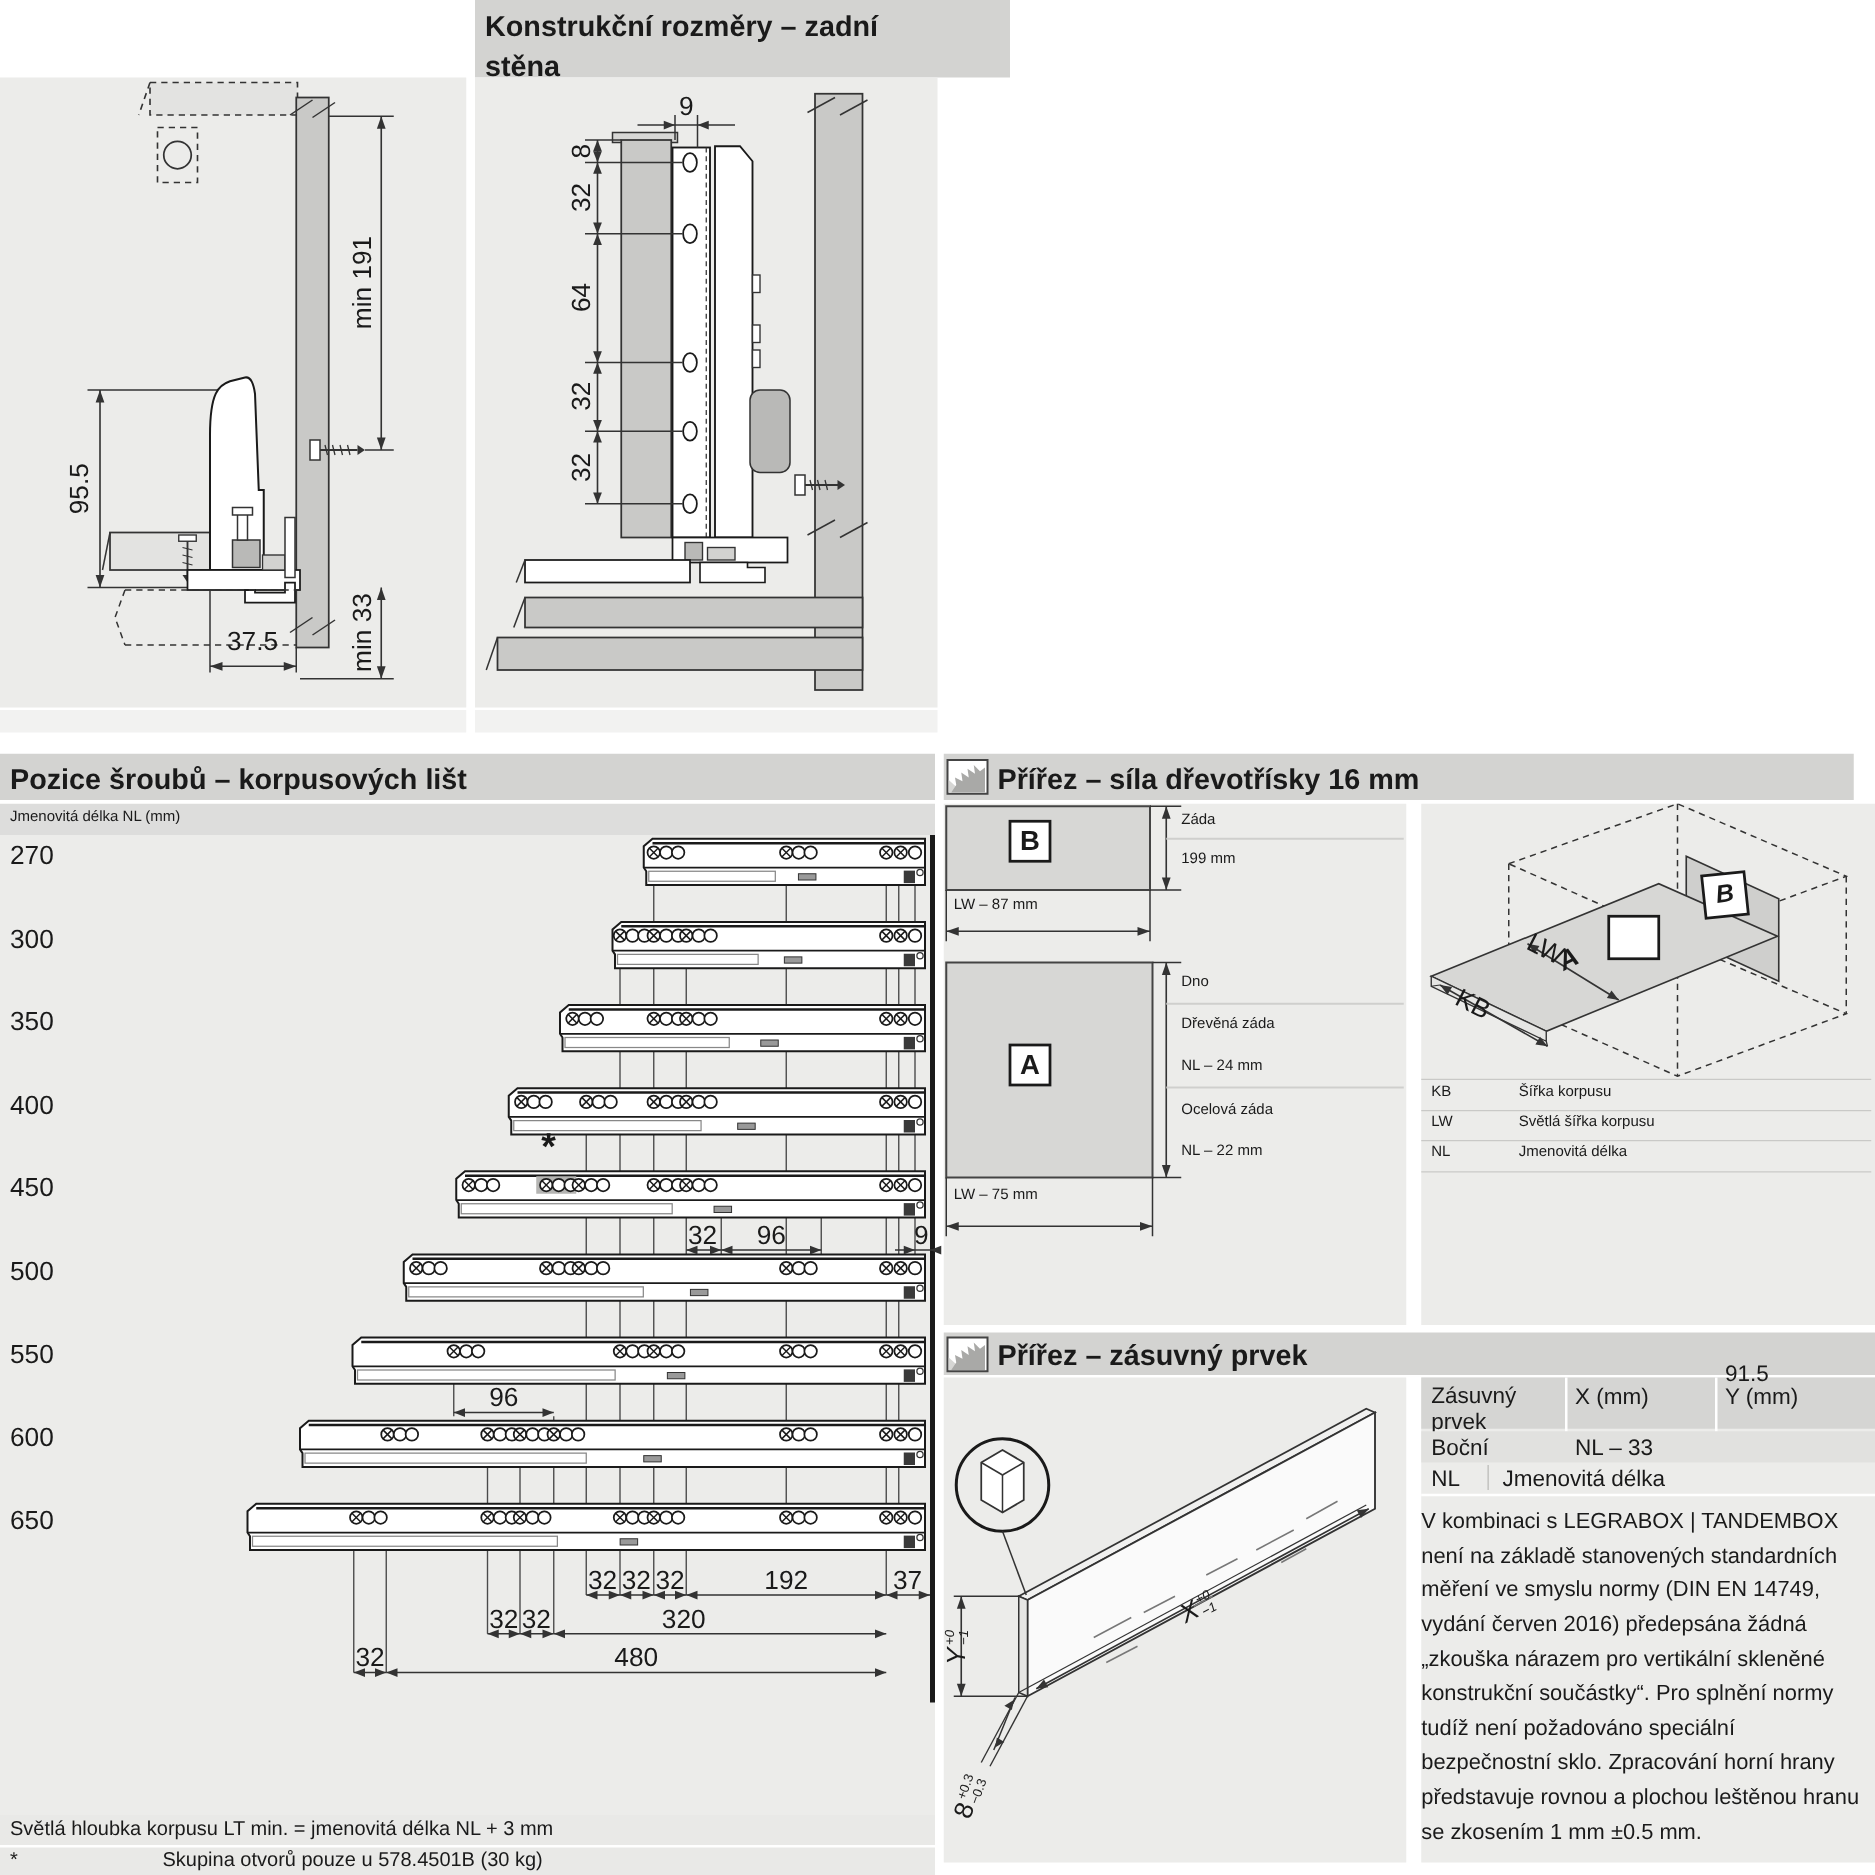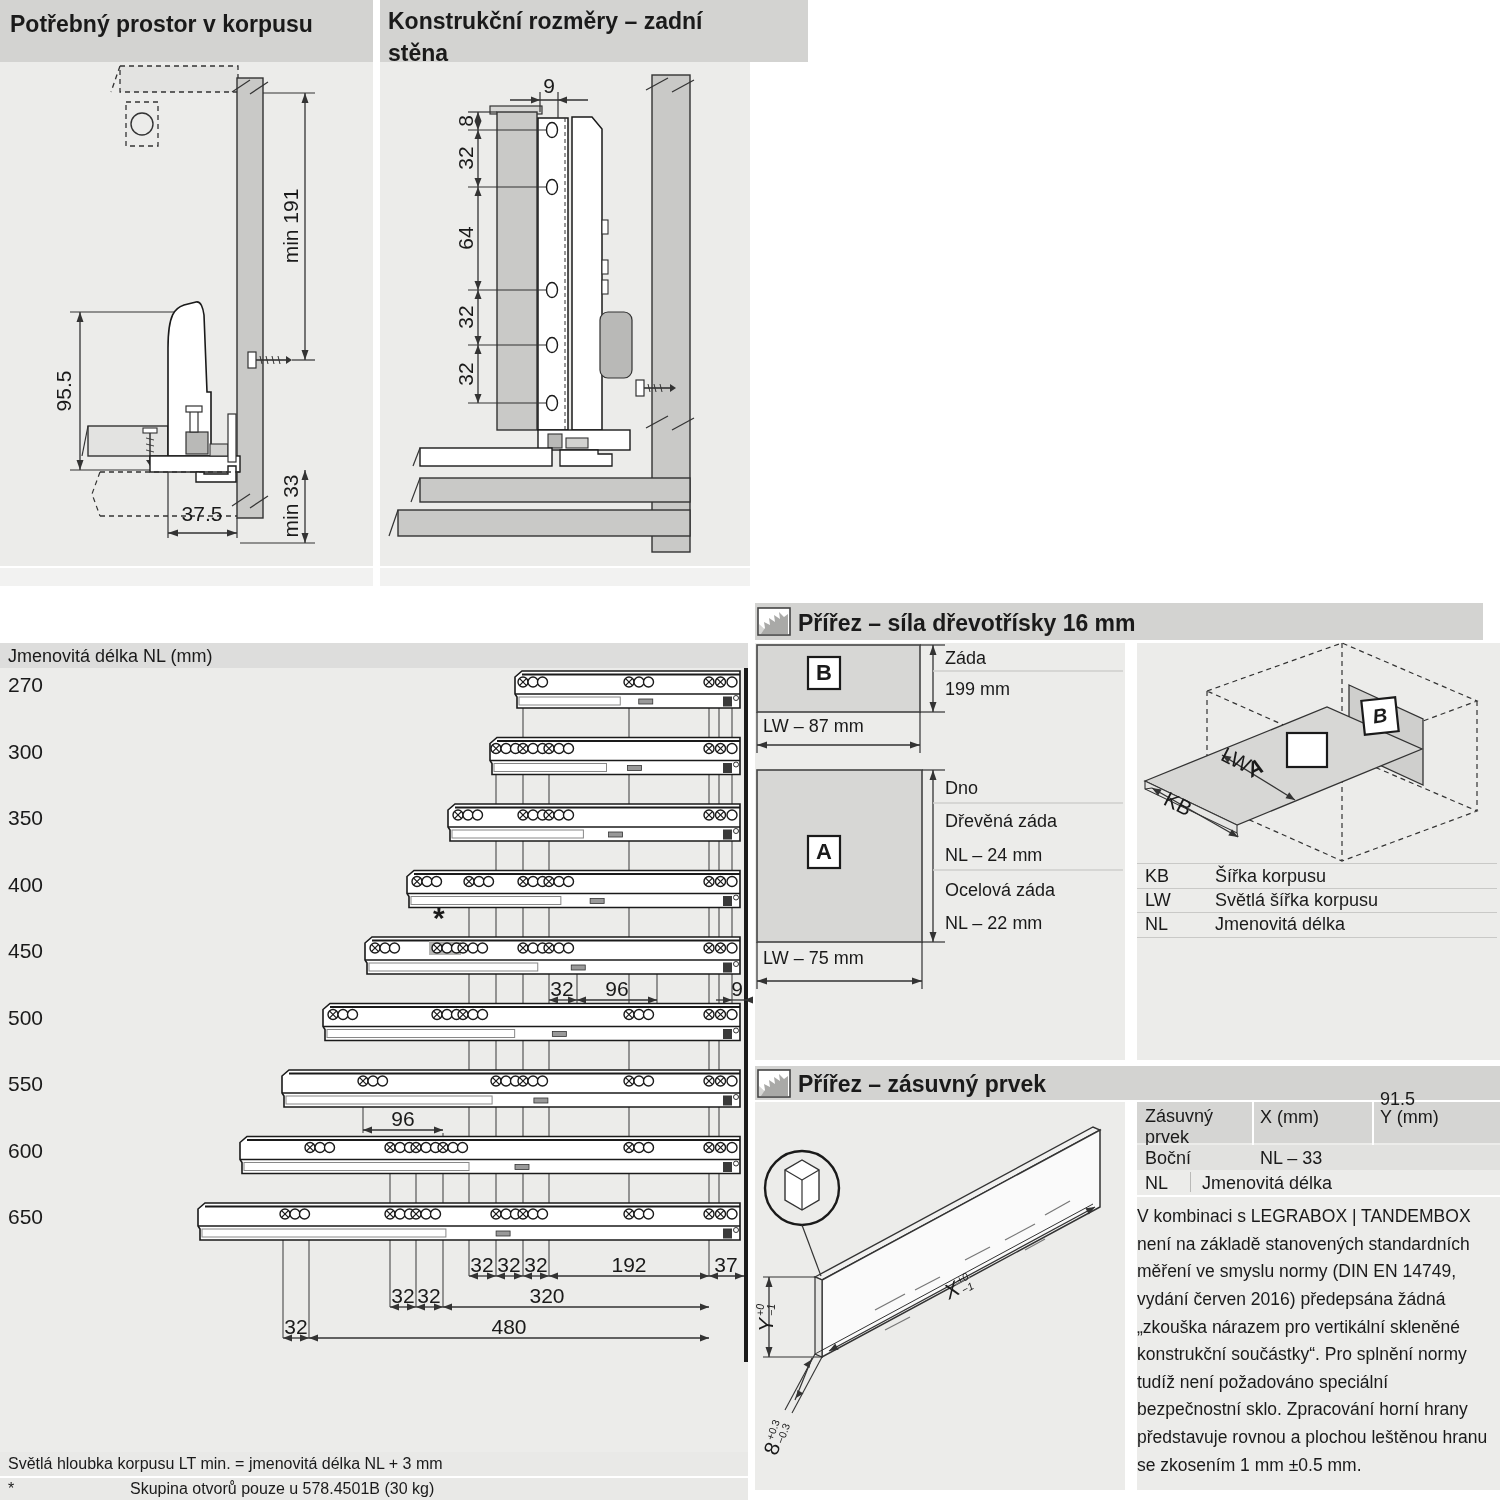--- a/index.html
+++ b/index.html
@@ -5,39 +5,36 @@
   html,body{margin:0;padding:0;background:#fff;}
   #page{position:relative;width:1500px;height:1500px;background:#fff;overflow:hidden;
         font-family:"Liberation Sans",sans-serif;color:#1a1a1a;}
   .panel{position:absolute;background:#ececea;}
   .hdr{position:absolute;background:#d3d3d1;}
   .hdr .t{position:absolute;font-weight:bold;font-size:23px;line-height:1.4;}
   .sub{position:absolute;background:#dddddc;}
   .strip{position:absolute;background:#f2f2f1;}
   .foot{position:absolute;background:#e9e9e7;}
   .lbl{position:absolute;white-space:nowrap;}
-  .t17{font-size:16px;} .t18{font-size:18px;} .t21{font-size:21px;}
+  .t17{font-size:16px;} .t18{font-size:12px;} .t21{font-size:21px;}
   .ctr{transform:translate(-50%,-50%);}
   .rot{transform:translate(-50%,-50%) rotate(-90deg);}
   svg{position:absolute;overflow:visible;}
   .tolg{display:inline-flex;align-items:center;font-style:italic;}
   .tolg .main{font-size:21px;}
   .tolg .tols{display:inline-flex;flex-direction:column;font-size:10.5px;line-height:1.05;margin-left:2px;font-style:italic;}
   .para{position:absolute;font-size:17.5px;line-height:1.58;}
   .cell{position:absolute;font-size:18px;line-height:1.15;}
   .star{position:absolute;font-size:30px;font-weight:bold;}
 </style>
 </head>
 <body>
 
 <div id="page">
 
-  <div class="hdr" style="left:0;top:0;width:373px;height:62px">
-    <div class="t" style="left:10px;top:8px;width:350px">Potřebný prostor v korpusu</div>
-  </div>
   <div class="panel" style="left:0;top:62px;width:373px;height:504px"></div>
   <div class="strip" style="left:0;top:568px;width:373px;height:18px"></div>
 
   <svg id="svg-space" width="373" height="504" style="left:0;top:62px">
 
     <rect x="120" y="4" width="118" height="26" fill="#e3e3e1" stroke="#333" stroke-width="1.3" stroke-dasharray="5 4"></rect>
     <line x1="120" y1="4" x2="111" y2="30" stroke="#333" stroke-width="1.3" stroke-dasharray="5 4"></line>
 
     <rect x="237" y="16" width="26" height="440" fill="#c9c9c7" stroke="#333" stroke-width="1.4"></rect>
     <line x1="232" y1="30" x2="250" y2="18" stroke="#333" stroke-width="1.2"></line>
@@ -182,20 +179,23 @@
       <polygon points="98,283 94.5,292 101.5,292" fill="#333"></polygon>
       <polygon points="98,341 94.5,332 101.5,332" fill="#333"></polygon>
     </svg>
   <div class="lbl t21 ctr" style="left:549px;top:86px">9</div>
   <div class="lbl t21 rot" style="left:466px;top:121px">8</div>
   <div class="lbl t21 rot" style="left:466px;top:158px">32</div>
   <div class="lbl t21 rot" style="left:466px;top:238px">64</div>
   <div class="lbl t21 rot" style="left:466px;top:317px">32</div>
   <div class="lbl t21 rot" style="left:466px;top:374px">32</div>
 
+  <div class="hdr" style="left:0;top:603px;width:748px;height:37px">
+    <div class="t" style="left:8px;top:4px">Pozice šroubů – korpusových lišt</div>
+  </div>
   <div class="sub" style="left:0;top:643px;width:748px;height:25px">
     <div class="lbl t18" style="left:8px;top:3px">Jmenovitá délka NL (mm)</div>
   </div>
   <div class="panel" style="left:0;top:668px;width:748px;height:784px"></div>
   <svg id="svg-rails" width="748" height="784" style="left:0;top:668px">
       <line x1="523" y1="14" x2="523" y2="608" stroke="#4a4a4a" stroke-width="1.1"></line>
       <line x1="629" y1="14" x2="629" y2="572" stroke="#4a4a4a" stroke-width="1.1"></line>
       <line x1="709" y1="14" x2="709" y2="608" stroke="#4a4a4a" stroke-width="1.1"></line>
       <line x1="719" y1="14" x2="719" y2="572" stroke="#4a4a4a" stroke-width="1.1"></line>
       <line x1="732" y1="14" x2="732" y2="337" stroke="#4a4a4a" stroke-width="1.1"></line>

